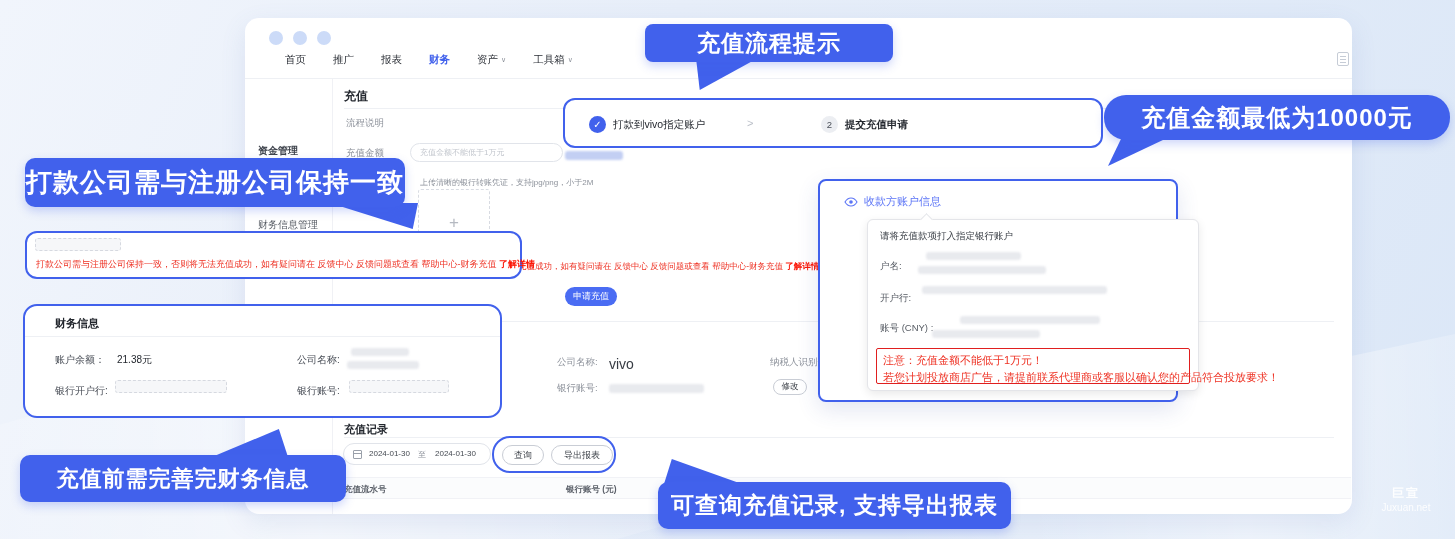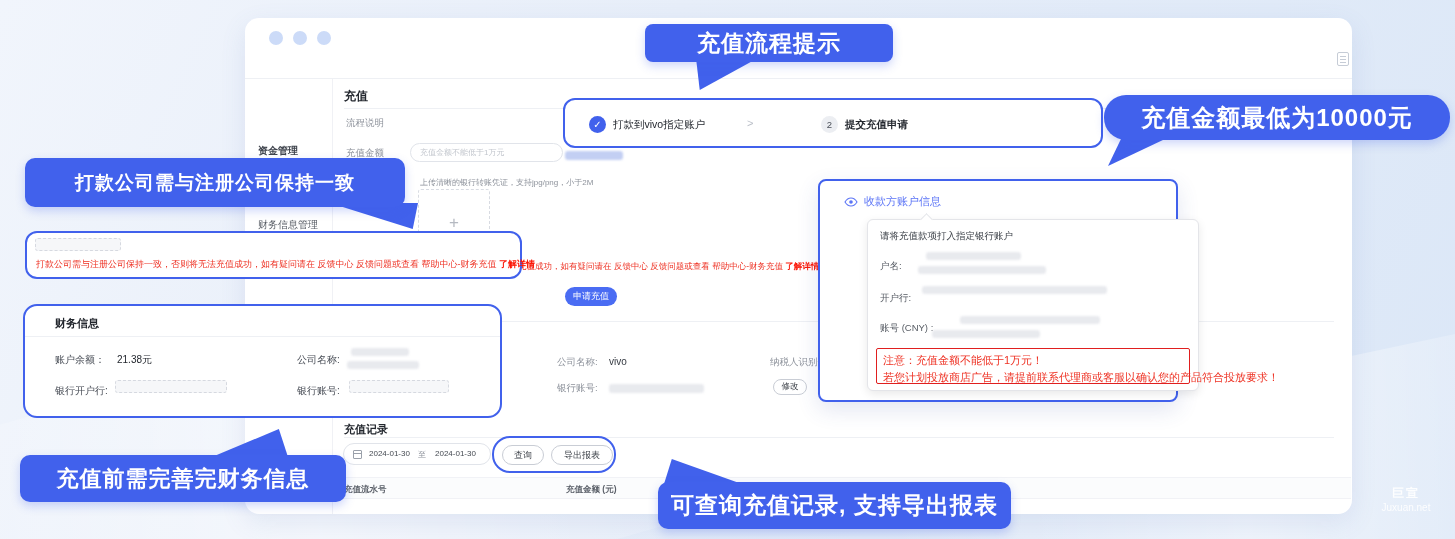--- a/index.html
+++ b/index.html
@@ -23,21 +23,21 @@
 
   
   #sidebar { position:absolute; left:0; top:61px; bottom:0; width:88px; border-right:1px solid #f0f1f5; border-radius:0 0 0 14px; }
   .s-group { position:absolute; left:13px; top:65px; font-size:10px; font-weight:bold; color:#3f444d; }
   .s-item { position:absolute; left:0; width:88px; height:21px; line-height:21px; padding-left:13px; font-size:10px; color:#565b63; cursor:pointer; }
   .s-item.active { background:#ecf2ff; border-left:3px solid #4161ec; padding-left:10px; color:#4161ec; }
 
   
   .sec-title { position:absolute; font-size:12px; font-weight:bold; color:#23272e; }
   .lbl { position:absolute; font-size:9.5px; color:#8d929b; }
-  .val { position:absolute; font-size:10px; color:#363b43; }
+  .val { position:absolute; font-size:14px; color:#363b43; }
   #amount-input { position:absolute; left:165px; top:125px; width:153px; height:19px; border:1px solid #e1e4ea; border-radius:10px; font-size:8px; padding:0 9px; color:#333; outline:none; }
   #amount-input::placeholder { color:#c2c6cd; }
   .upload-box { position:absolute; left:173px; top:171px; width:72px; height:68px; border:1px dashed #d8dbe2; border-radius:3px; display:flex; align-items:center; justify-content:center; color:#b5b9c1; font-size:17px; cursor:pointer; }
   .red-line { font-size:8.5px; color:#ee3224; white-space:nowrap; }
   .red-link { color:#ee3224; cursor:pointer; }
   .red-link.strong { color:#fb1606; font-weight:bold; }
   .submit-btn { position:absolute; left:320px; top:269px; width:52px; height:19px; background:#4a6cf3; border-radius:10px; color:#fff; font-size:9px; display:flex; align-items:center; justify-content:center; cursor:pointer; }
   .pill-btn { position:absolute; background:#fff; border:1px solid #c9cdd5; border-radius:10px; color:#3c4148; display:flex; align-items:center; justify-content:center; cursor:pointer; }
   .mask { position:absolute; background:#e8eaee; border-radius:3px; filter:blur(1.3px); }
   .mask-dash { position:absolute; border:1px dashed #d6d9e0; border-radius:3px; background:#f6f7f9; }
@@ -67,21 +67,21 @@
   .red-box { position:absolute; left:8px; top:128px; width:314px; height:36px; border:1.5px solid #e01f1f; border-radius:2px; padding:3px 6px; }
   .red-box div { font-size:11px; color:#ee3224; line-height:1.55; white-space:nowrap; }
 
   
   .callout { position:absolute; background:#4161ec; color:#fff; font-weight:bold; display:flex; align-items:center; justify-content:center; letter-spacing:1px; z-index:10; box-shadow:0 4px 10px rgba(65,97,236,.25); }
   .pointer { position:absolute; background:#4161ec; z-index:9; }
   #co1 { left:645px; top:24px; width:248px; height:38px; border-radius:8px; font-size:23px; }
   #p1 { left:696px; top:58px; width:62px; height:32px; clip-path:polygon(0 0,100% 0,6% 100%); }
   #co2 { left:1104px; top:95px; width:346px; height:45px; border-radius:22px; font-size:24px; }
   #p2 { left:1108px; top:136px; width:72px; height:30px; clip-path:polygon(0 100%,20% 0,88% 0); }
-  #co3 { left:25px; top:158px; width:380px; height:49px; border-radius:10px; font-size:19px; }
+  #co3 { left:25px; top:158px; width:380px; height:49px; border-radius:10px; font-size:26px; }
   #p3 { left:330px; top:203px; width:88px; height:26px; clip-path:polygon(0 0,100% 0,94% 100%); }
   #co4 { left:20px; top:455px; width:326px; height:47px; border-radius:10px; font-size:22px; }
   #p4 { left:212px; top:429px; width:76px; height:28px; clip-path:polygon(0 100%,88% 0,100% 100%); }
   #co5 { left:658px; top:482px; width:353px; height:47px; border-radius:10px; font-size:23px; }
   #p5 { left:664px; top:459px; width:78px; height:25px; clip-path:polygon(10% 0,0 100%,100% 100%); }
 
   #watermark { position:absolute; left:1366px; top:485px; width:80px; text-align:center; color:rgba(255,255,255,.9); z-index:11; }
   #watermark .w1 { font-size:12px; font-weight:bold; letter-spacing:2px; }
   #watermark .w2 { font-size:10px; }
 </style>
@@ -90,20 +90,42 @@
 
 <div id="stage">
   <div class="bg-streak" style="left:-160px; top:340px; width:950px; height:280px;"></div>
   <div class="bg-streak" style="left:900px; top:380px; width:700px; height:220px; transform:rotate(-12deg);"></div>
 
   <div id="window">
     <div class="dot" style="left:24px;"></div>
     <div class="dot" style="left:48px;"></div>
     <div class="dot" style="left:72px;"></div>
 
+    <div class="navrow">
+      <span class="navitem">
+          <span>首页</span>
+        </span>
+      <span class="navitem">
+          <span>推广</span>
+        </span>
+      <span class="navitem">
+          <span>报表</span>
+        </span>
+      <span class="navitem active">
+          <span>财务</span>
+        </span>
+      <span class="navitem">
+          <span>资产</span>
+          <span class="chev">∨</span>
+        </span>
+      <span class="navitem">
+          <span>工具箱</span>
+          <span class="chev">∨</span>
+        </span>
+    </div>
     <div class="hline" style="left:0; right:0; top:60px;"></div>
     <div class="doc-icon"></div>
 
     <div id="sidebar">
       <div class="s-group">资金管理</div>
       <div class="s-item active" style="top:88px;">财务充值</div>
       <div class="s-item" style="top:112px;">申请发票</div>
       <div class="s-item" style="top:135px;">财务信息管理</div>
     </div>
 
@@ -140,21 +162,21 @@
     <div class="date-box">
       <span class="cal"></span>
       <span class="date-txt" style="left:25px;">2024-01-30</span>
       <span class="date-txt" style="left:74px; color:#8d929b;">至</span>
       <span class="date-txt" style="left:91px;">2024-01-30</span>
     </div>
     <div class="pill-btn" style="left:257px; top:427px; width:42px; height:20px; font-size:9px;">查询</div>
     <div class="pill-btn" style="left:306px; top:427px; width:62px; height:20px; font-size:9px;">导出报表</div>
     <div class="th-row">
       <span class="th" style="left:10px;font-family:Liberation Mono, monospace;">充值流水号</span>
-      <span class="th" style="left:232px;">充值金额 (元)</span>
+      <span class="th" style="left:232px;">银行账号 (元)</span>
     </div>
   </div>
 
   <div id="box-steps" class="hl-box">
     <div class="check-circle">✓</div>
     <div class="abs" style="left:48px; top:18px; font-size:10.5px; color:#23272e;">打款到vivo指定账户</div>
     <div class="abs" style="left:182px; top:17px; font-size:11px; color:#b9bec7;">&gt;</div>
     <div class="num-circle">2</div>
     <div class="abs" style="left:280px; top:18px; font-size:10.5px; font-weight:bold; color:#23272e;">提交充值申请</div>
   </div>

